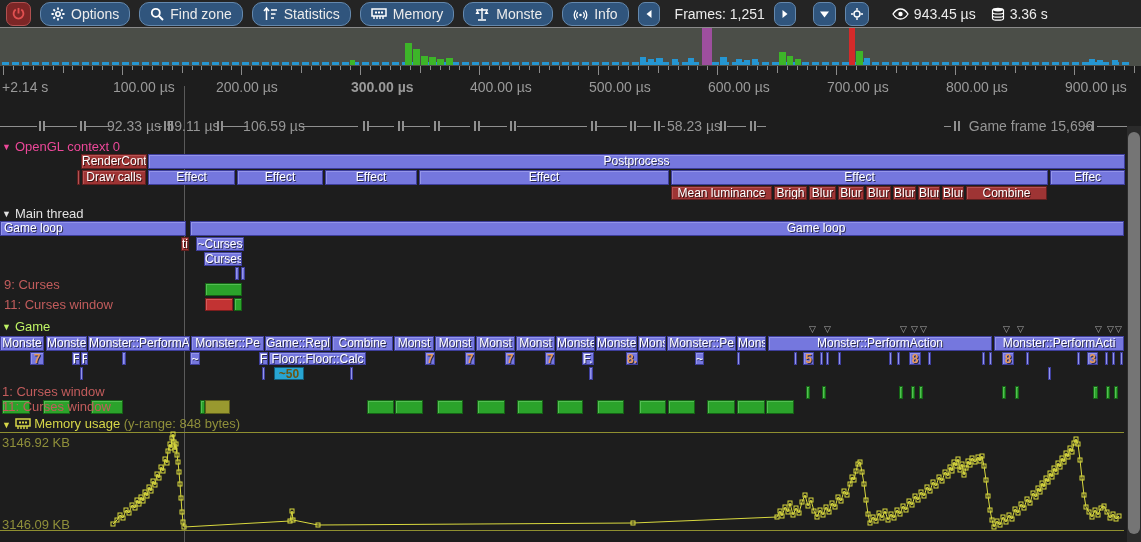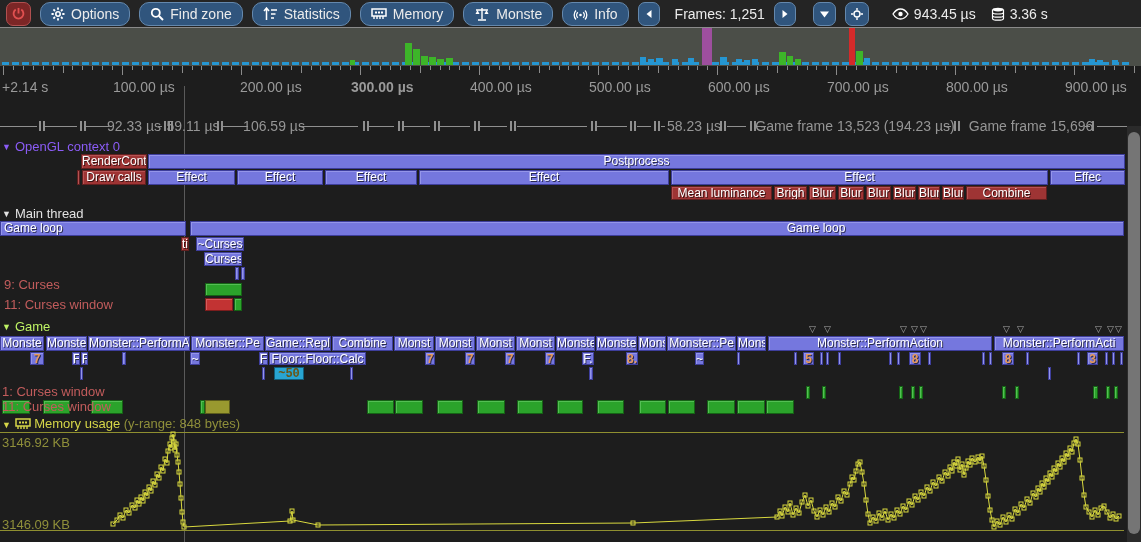--- a/index.html
+++ b/index.html
@@ -426,21 +426,21 @@
       <div class="tick" style="left: 1064.4px; height: 4px;"></div>
       <div class="tick" style="left: 1074.4px; height: 9px;"></div>
       <div class="tick" style="left: 1084.3px; height: 4px;"></div>
       <div class="tick" style="left: 1094.2px; height: 4px;"></div>
       <div class="tick" style="left: 1104.1px; height: 4px;"></div>
       <div class="tick" style="left: 1114px; height: 4px;"></div>
       <div class="tick" style="left: 1124px; height: 4px;"></div>
       <div class="tick" style="left: 1133.9px; height: 7px;"></div>
       <div class="axlab" style="left: 2px;">+2.14 s</div>
       <div class="axlab" style="left: 113px;">100.00 µs</div>
-      <div class="axlab" style="left: 240px; text-align: center;">200.00 µs</div>
+      <div class="axlab" style="left: 216px; text-align: center;">200.00 µs</div>
       <div class="axlab" style="left: 351px; font-weight: bold;">300.00 µs</div>
       <div class="axlab" style="left: 470px;">400.00 µs</div>
       <div class="axlab" style="left: 589px;">500.00 µs</div>
       <div class="axlab" style="left: 708px;">600.00 µs</div>
       <div class="axlab" style="left: 827px;">700.00 µs</div>
       <div class="axlab" style="left: 946px;">800.00 µs</div>
       <div class="axlab" style="left: 1065px;">900.00 µs</div>
     </div>
 
 
@@ -493,26 +493,25 @@
       <div class="stick" style="left: 750px;"></div>
       <div class="stick" style="left: 754px;"></div>
       <div class="stick" style="left: 954px;"></div>
       <div class="stick" style="left: 958px;"></div>
       <div class="stick" style="left: 171px;"></div>
       <div class="stick" style="left: 1092px;"></div>
       <div class="slabel" style="left: 134px;">92.33 µs</div>
       <div class="slabel" style="left: 193px;">59.11 µs</div>
       <div class="slabel" style="left: 274px;">106.59 µs</div>
       <div class="slabel" style="left: 694px;">58.23 µs</div>
-      <div class="slabel" style="left: 855px;">Game frame 13,523 (194.23 µs)</div>
       <div class="slabel" style="left: 1031px;">Game frame 15,696</div>
     </div>
 
   <div id="stage">
-      <div class="sechdr" style="left: 2px; top: 139px; color: #8b5cf6;"><span class="tri">▼</span><span>OpenGL context 0</span></div>
+      <div class="sechdr" style="left: 2px; top: 139px; color: #ec4899;"><span class="tri">▼</span><span>OpenGL context 0</span></div>
       <div class="zone red" style="left: 81px; top: 154px; width: 66px; height: 15px;">RenderCont</div>
       <div class="zone purple" style="left: 148px; top: 154px; width: 977px; height: 15px;">Postprocess</div>
       <div class="zone red" style="left: 77px; top: 170px; width: 3px; height: 15px;"></div>
       <div class="zone red" style="left: 82px; top: 170px; width: 64px; height: 15px;">Draw calls</div>
       <div class="zone purple" style="left: 148px; top: 170px; width: 87px; height: 15px;">Effect</div>
       <div class="zone purple" style="left: 237px; top: 170px; width: 86px; height: 15px;">Effect</div>
       <div class="zone purple" style="left: 325px; top: 170px; width: 92px; height: 15px;">Effect</div>
       <div class="zone purple" style="left: 419px; top: 170px; width: 250px; height: 15px;">Effect</div>
       <div class="zone purple" style="left: 671px; top: 170px; width: 377px; height: 15px;">Effect</div>
       <div class="zone purple" style="left: 1050px; top: 170px; width: 75px; height: 15px;">Effec</div>
@@ -581,21 +580,21 @@
       <div class="zone purple" style="left: 989px; top: 352px; width: 3px; height: 13px;"></div>
       <div class="zone purple num" style="left: 1002px; top: 352px; width: 12px; height: 13px;">8</div>
       <div class="zone purple" style="left: 1026px; top: 352px; width: 3px; height: 13px;"></div>
       <div class="zone purple" style="left: 1077px; top: 352px; width: 3px; height: 13px;"></div>
       <div class="zone purple num" style="left: 1087px; top: 352px; width: 11px; height: 13px;">3</div>
       <div class="zone purple" style="left: 1105px; top: 352px; width: 3px; height: 13px;"></div>
       <div class="zone purple" style="left: 1112px; top: 352px; width: 3px; height: 13px;"></div>
       <div class="zone purple" style="left: 1120px; top: 352px; width: 3px; height: 13px;"></div>
       <div class="zone purple" style="left: 80px; top: 367px; width: 3px; height: 13px;"></div>
       <div class="zone purple" style="left: 262px; top: 367px; width: 3px; height: 13px;"></div>
-      <div class="zone cyan" style="left: 274px; top: 367px; width: 30px; height: 13px; font-family: Liberation Mono, monospace;">~50</div>
+      <div class="zone cyan" style="left: 274px; top: 367px; width: 30px; height: 13px;">~50</div>
       <div class="zone purple" style="left: 350px; top: 367px; width: 3px; height: 13px;"></div>
       <div class="zone purple" style="left: 589px; top: 367px; width: 4px; height: 13px;"></div>
       <div class="zone purple" style="left: 1048px; top: 367px; width: 3px; height: 13px;"></div>
       <div class="wtri" style="left: 809px; top: 324px;">▽</div>
       <div class="wtri" style="left: 824px; top: 324px;">▽</div>
       <div class="wtri" style="left: 900px; top: 324px;">▽</div>
       <div class="wtri" style="left: 911px; top: 324px;">▽</div>
       <div class="wtri" style="left: 920px; top: 324px;">▽</div>
       <div class="wtri" style="left: 1003px; top: 324px;">▽</div>
       <div class="wtri" style="left: 1017px; top: 324px;">▽</div>

